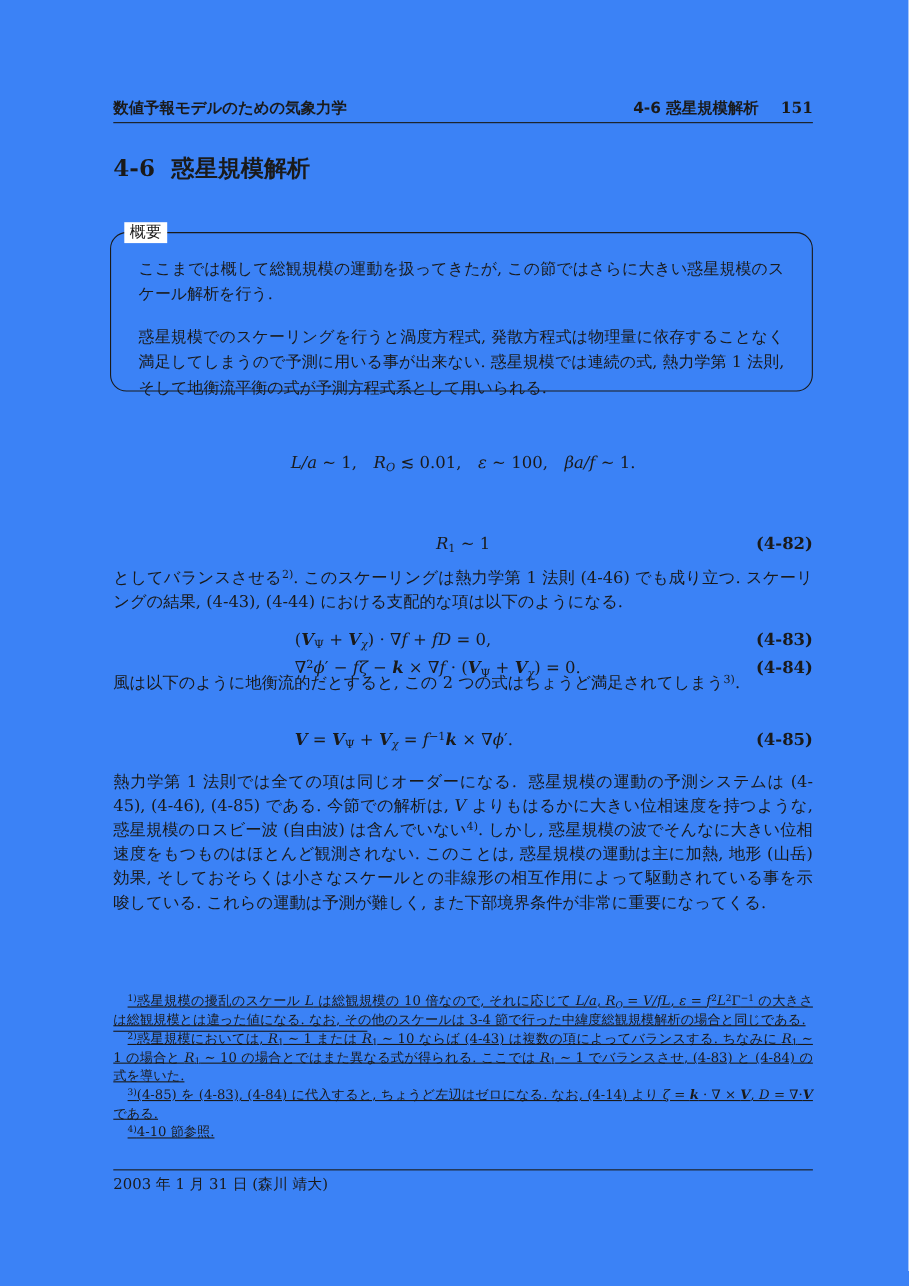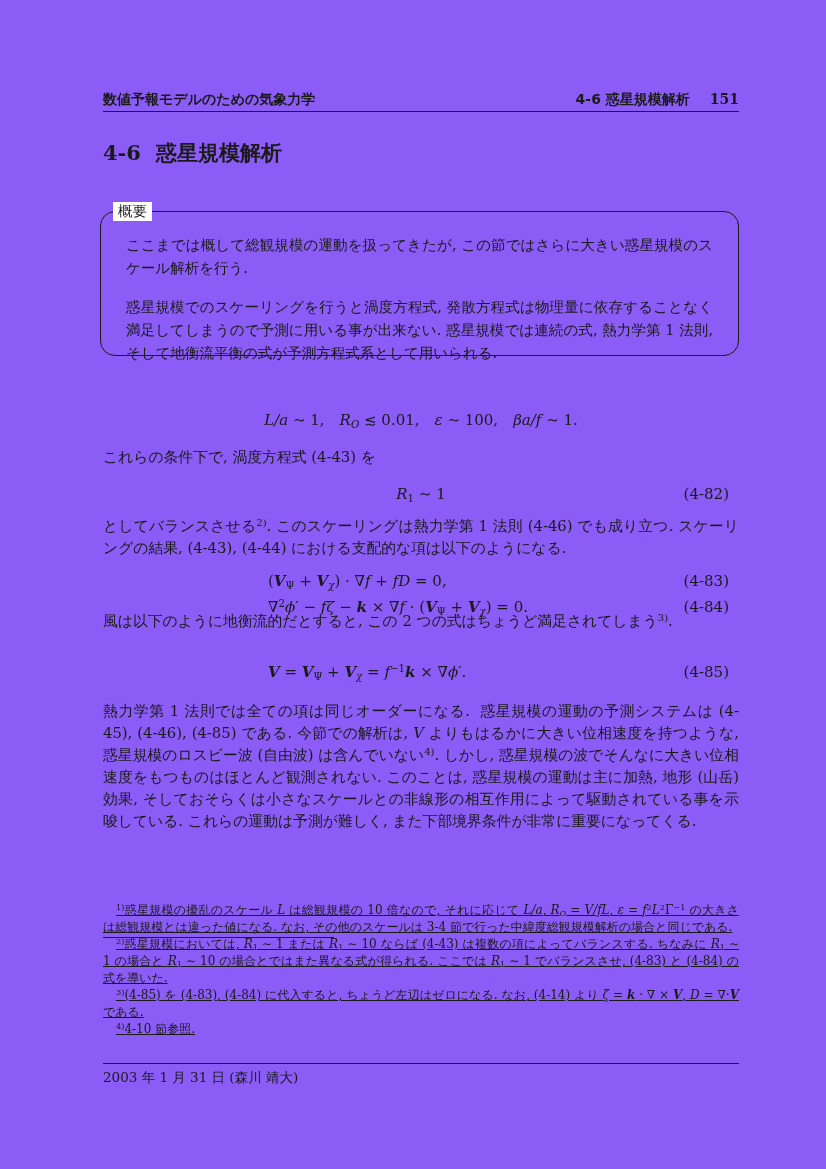--- a/index.html
+++ b/index.html
@@ -1,18 +1,18 @@
 <!DOCTYPE html>
 <html><head>
 <meta charset="utf-8">
 <style>
   html,body { margin:0; padding:0; background:#ffffff; }
   .page {
     position:relative; width:826px; height:1169px; margin:0 auto;
-    background:#8b5cf6; color:#1a1a1a; overflow:hidden;
+    background:#3b82f6; color:#1a1a1a; overflow:hidden;
     font-family:"DejaVu Serif","Liberation Serif",serif;
   }
   
   .header {
     position:absolute; top:91px; left:103px; width:636px;
     display:flex; justify-content:space-between; align-items:baseline;
     border-bottom:1.4px solid #1a1a1a; padding-bottom:4px;
     font-family:"DejaVu Sans","Liberation Sans",sans-serif;
     font-weight:bold; font-size:14px; line-height:16px;
   }
@@ -42,21 +42,21 @@
     font-size:14.8px; line-height:22px; text-align:justify;
   }
   
   .eq {
     position:absolute; left:103px; width:636px; height:24px;
     font-size:15px; line-height:22px;
     font-family:"DejaVu Serif","DejaVu Sans","Liberation Serif",serif;
   }
   .eq.centered { text-align:center; }
   .eq.offset .math { margin-left:165px; }
-  .eqno { position:absolute; right:10px; top:0; font-style:normal; }
+  .eqno { position:absolute; right:0; top:0; font-style:normal;font-weight:bold; }
   .vec { font-weight:bold; font-style:italic; }
   sub, sup { font-size:68%; line-height:0; }
   sub { vertical-align:-0.3em; }
   sup { vertical-align:0.45em; }
   
   .footnote-rule {
     position:absolute; top:937px; left:103px; width:231px;
     border-top:1.3px solid #1a1a1a;
   }
   .footnotes { position:absolute; top:902px; left:103px; width:636px;text-decoration:underline; }
@@ -91,21 +91,20 @@
     <span class="abstract-label">概要</span>
     <p class="abs-p">ここまでは概して総観規模の運動を扱ってきたが, この節ではさらに大きい惑星規模のスケール解析を行う.</p>
     <p class="abs-p">惑星規模でのスケーリングを行うと渦度方程式, 発散方程式は物理量に依存することなく満足してしまうので予測に用いる事が出来ない. 惑星規模では連続の式, 熱力学第 1 法則, そして地衡流平衡の式が予測方程式系として用いられる.</p>
   </div>
 
 
   <div class="eq centered" style="top:409px">
     <span class="math"><i>L/a</i> ∼ 1, <i>R</i><sub><i>O</i></sub> ≲ 0.01, <i>ε</i> ∼ 100, <i>βa/f</i> ∼ 1.</span>
   </div>
 
-  <p class="body-p" style="top:446px">これらの条件下で, 渦度方程式 (4-43) を</p>
 
   <div class="eq centered" style="top:483px">
     <span class="math"><i>R</i><sub>1</sub> ∼ 1</span>
     <span class="eqno">(4-82)</span>
   </div>
 
   <p class="body-p" style="top:515px">としてバランスさせる<sup>2)</sup>. このスケーリングは熱力学第 1 法則 (4-46) でも成り立つ. スケーリングの結果, (4-43), (4-44) における支配的な項は以下のようになる.</p>
 
   <div class="eq offset" style="top:570px">
     <span class="math">(<span class="vec">V</span><sub>Ψ</sub> + <span class="vec">V</span><sub><i>χ</i></sub>) · ∇<i>f</i> + <i>fD</i> = 0,</span>

